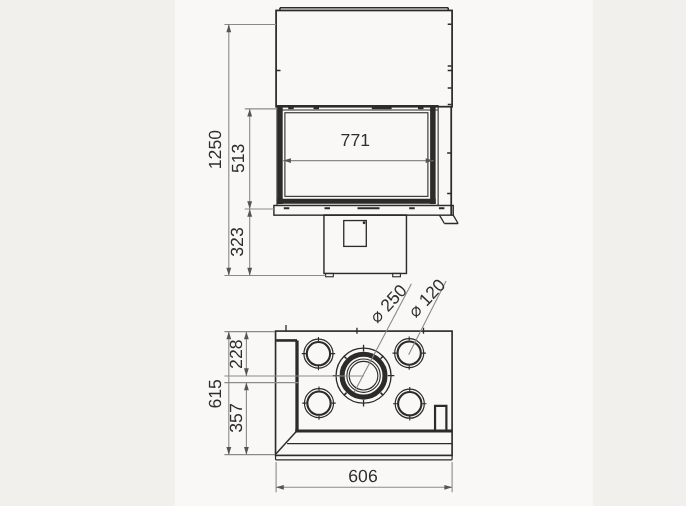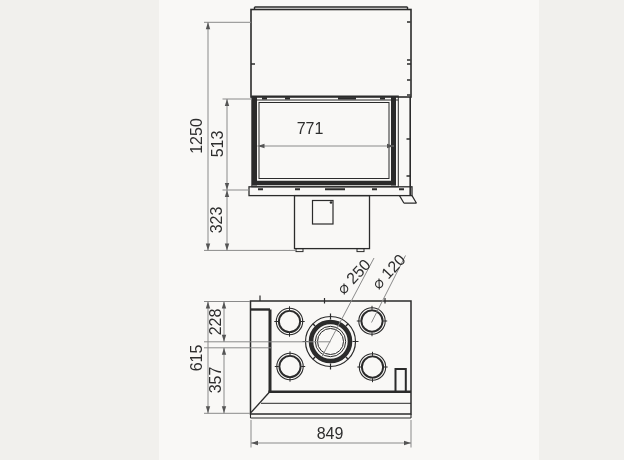--- a/index.html
+++ b/index.html
@@ -124,20 +124,20 @@
         <polygon class="arr" points="394,146 387,143.8 387,148.2"></polygon>
         <polygon class="arr" points="251,443 258,440.8 258,445.2"></polygon>
         <polygon class="arr" points="411,443 404,440.8 404,445.2"></polygon>
       </g>
     </g>
   </svg>
 
   <div class="dim v" style="left:197px;top:136px">1250</div>
   <div class="dim v" style="left:218px;top:144px">513</div>
   <div class="dim v" style="left:217px;top:220px">323</div>
-  <div class="dim" style="left:310px;top:129px">771</div>
+  <div class="dim" style="left:323px;top:129px">771</div>
   <div class="dim v" style="left:197px;top:358px">615</div>
   <div class="dim v" style="left:216px;top:322px">228</div>
   <div class="dim v" style="left:216px;top:380px">357</div>
-  <div class="dim" style="left:330px;top:434px">849</div>
+  <div class="dim" style="left:330px;top:434px">606</div>
   <div class="dim diag" style="left:354px;top:277px">⌀ 250</div>
   <div class="dim diag" style="left:389px;top:272px">⌀ 120</div>
 </div>
 
 </body></html>

